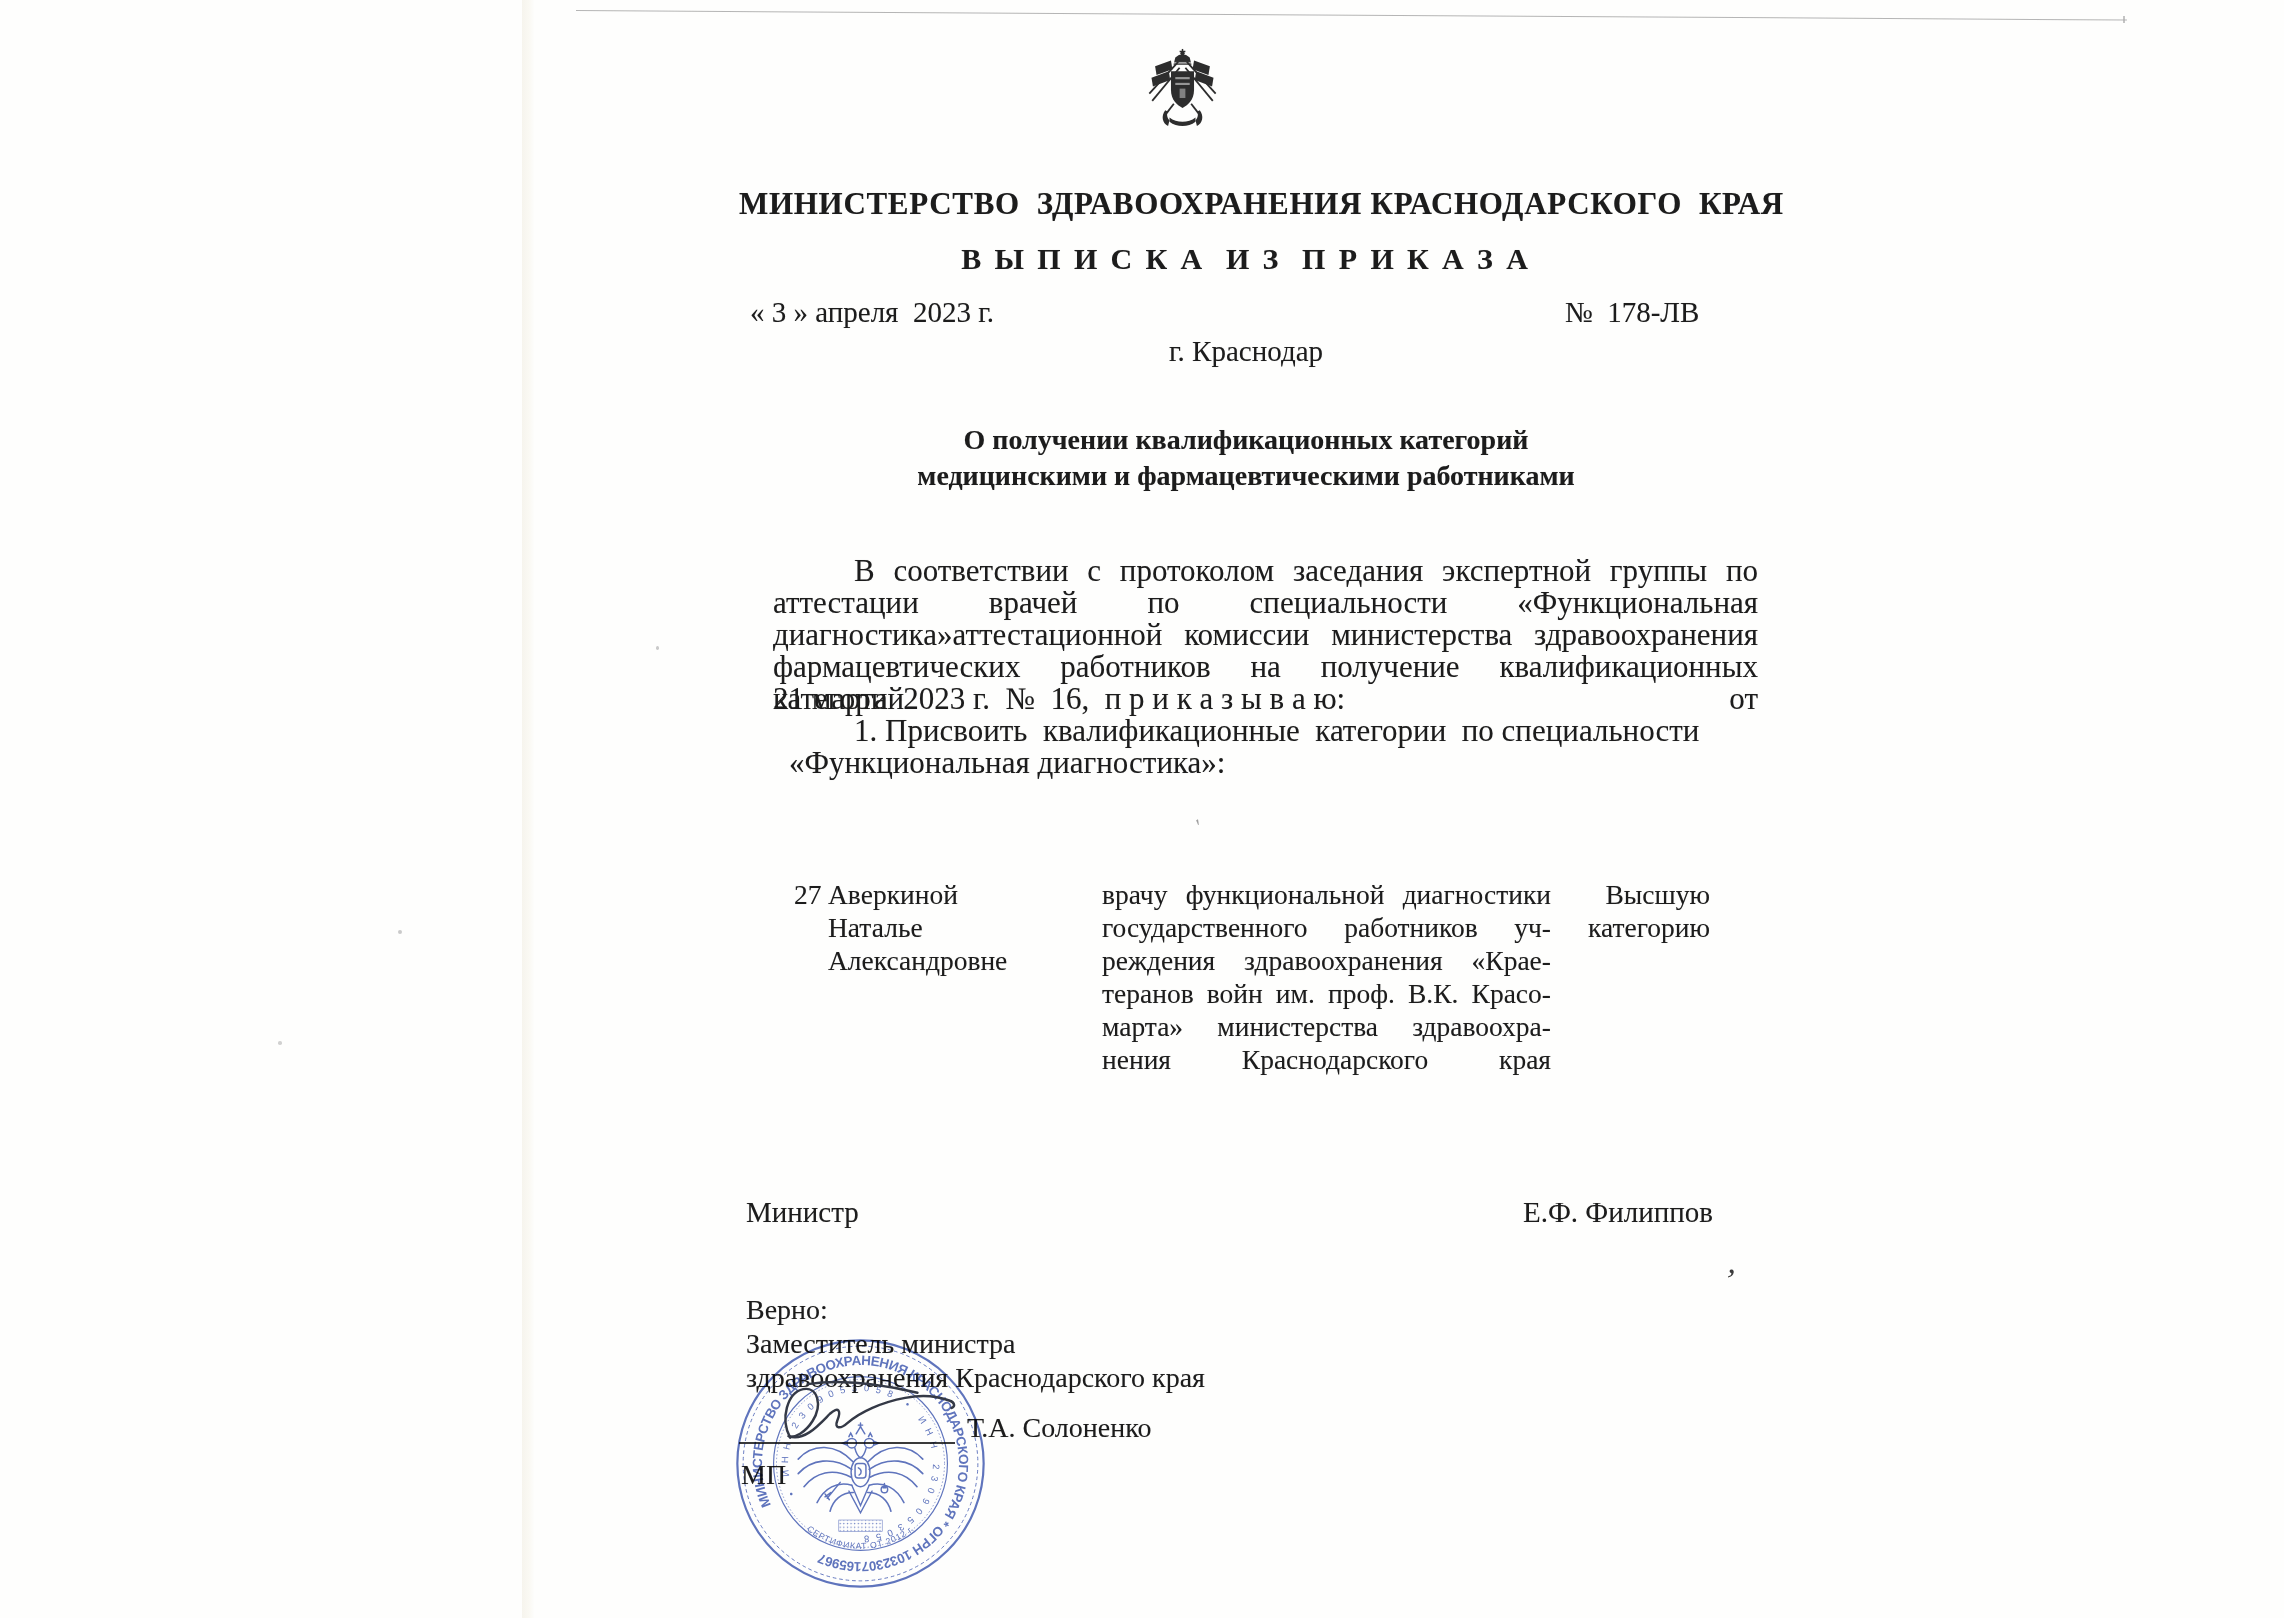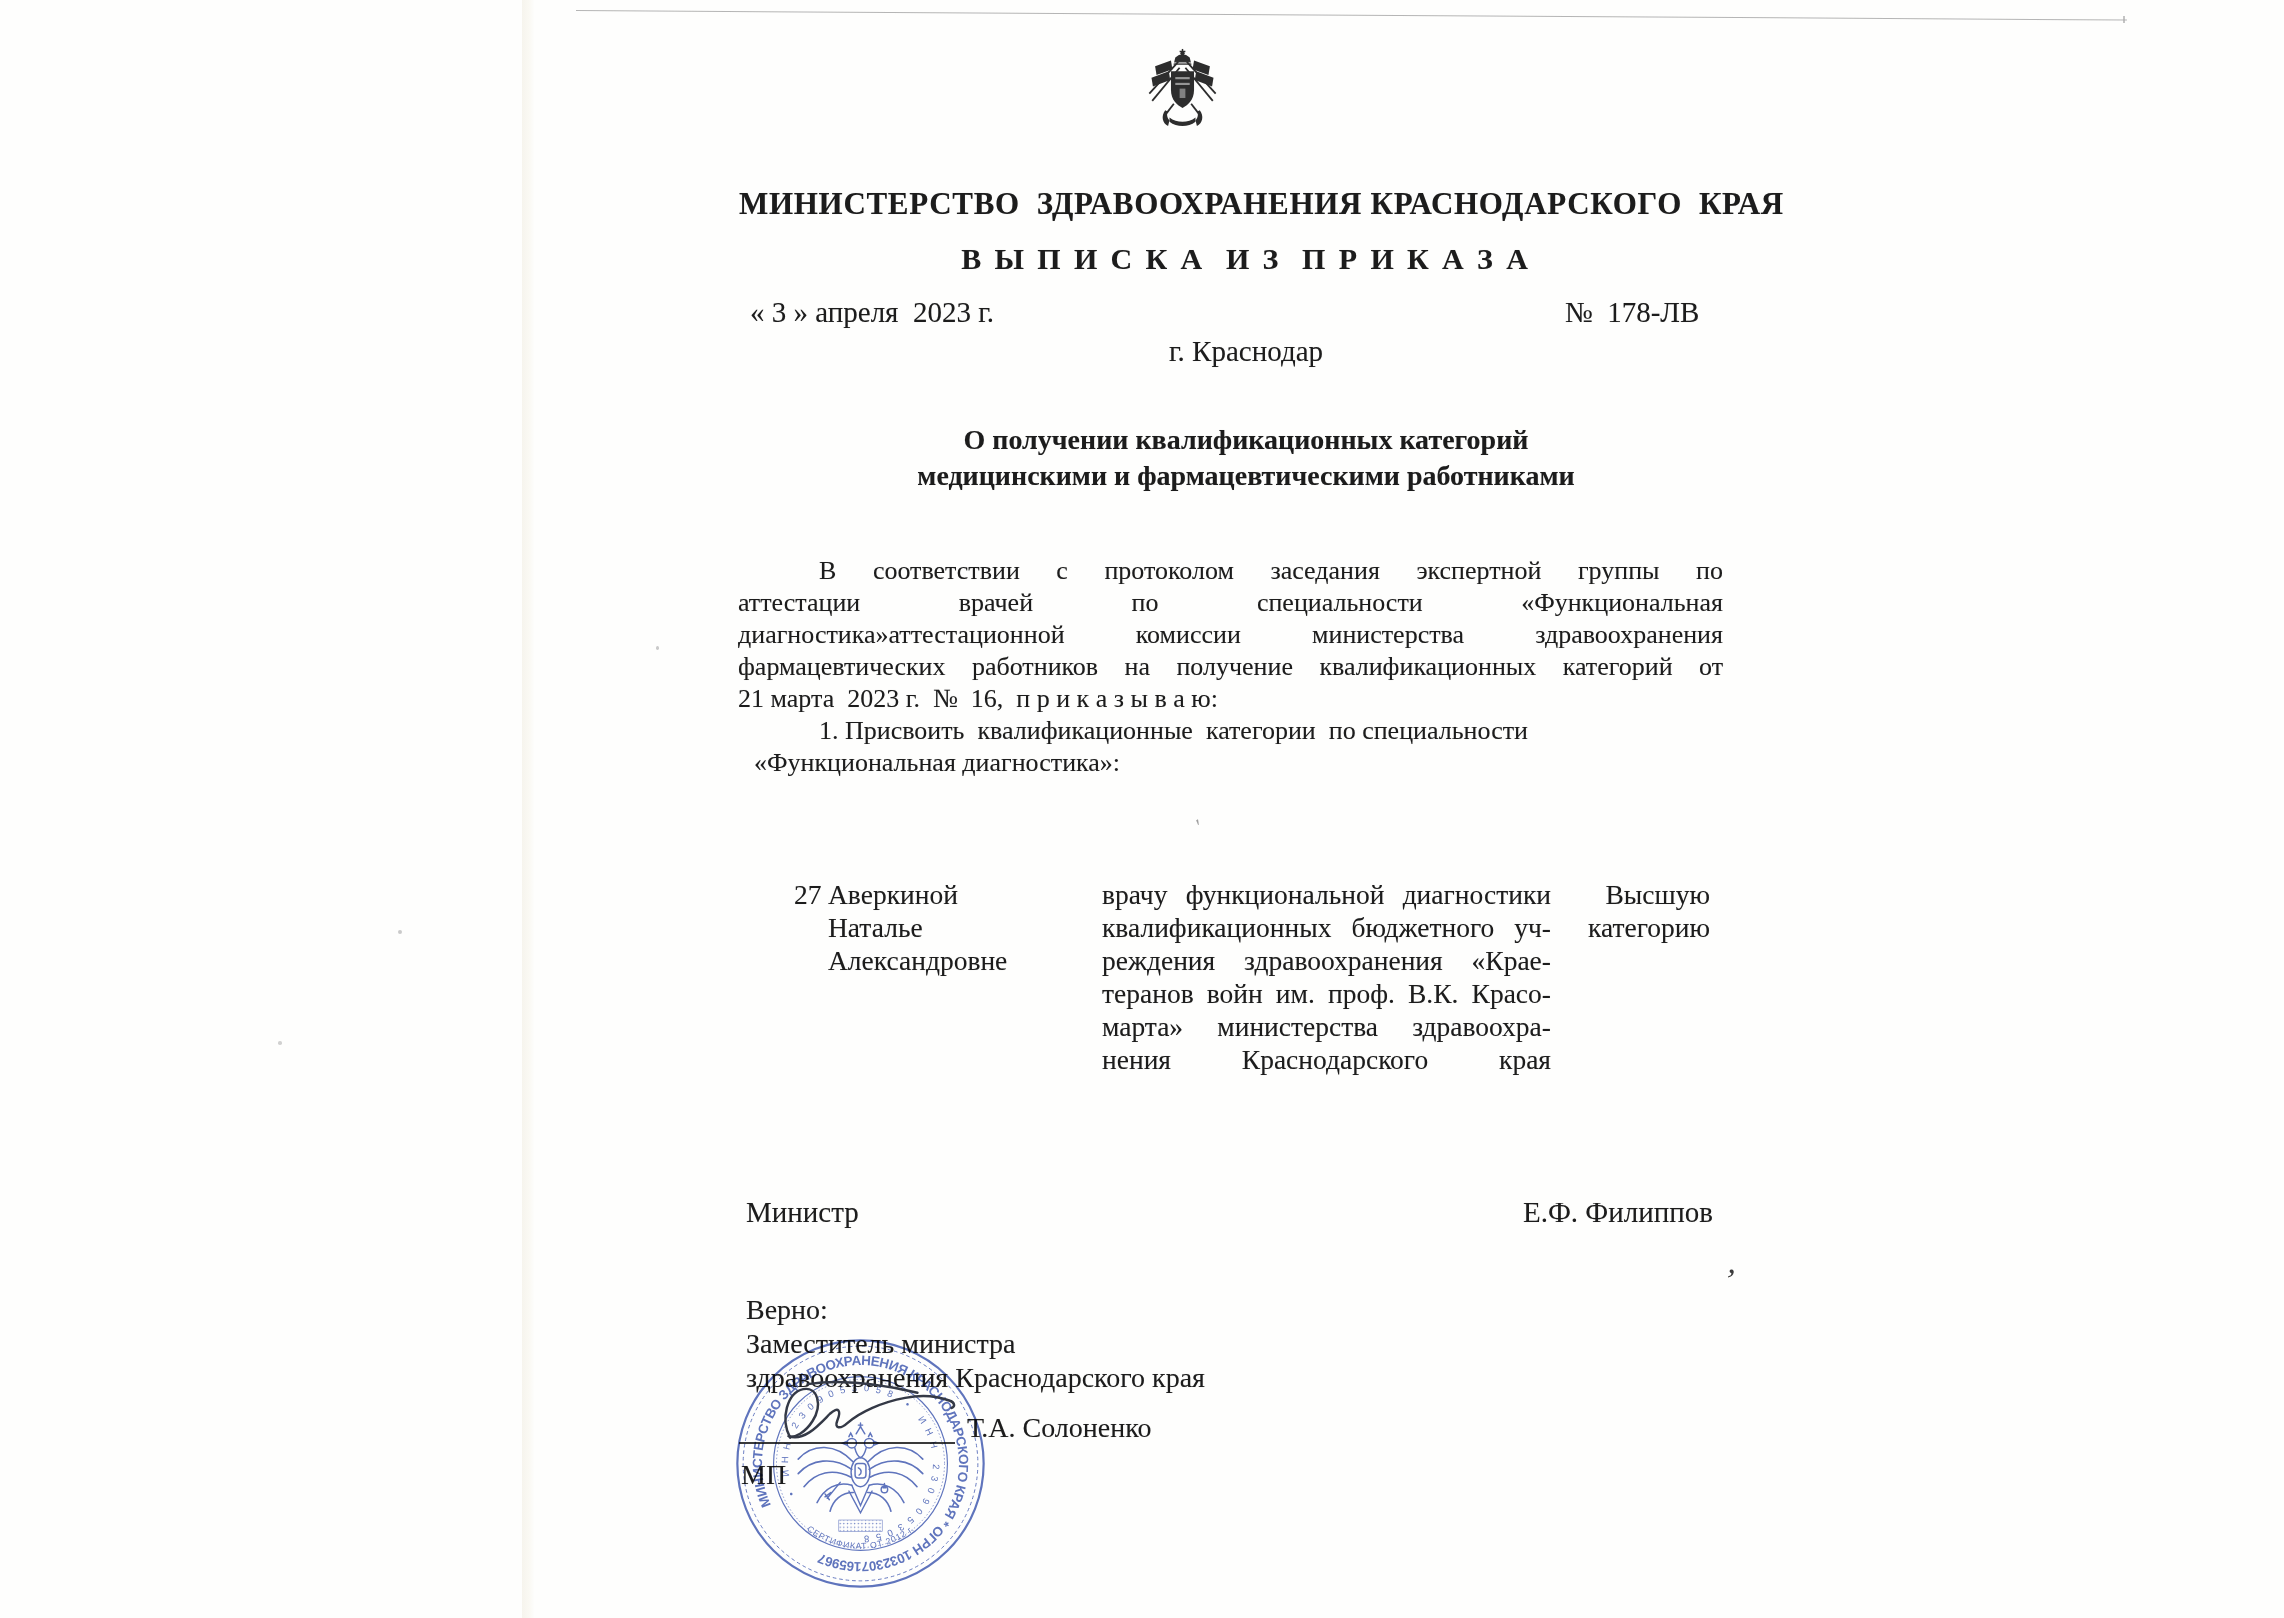--- a/index.html
+++ b/index.html
@@ -31,21 +31,21 @@
   .dateline{left:750px;top:296px;width:1004px;height:36px;font-size:29px;}
   .date-left{position:absolute;left:0;top:0;white-space:pre;}
   .doc-number{position:absolute;left:815px;top:0;white-space:pre;}
   .city{left:739px;top:335px;width:1014px;text-align:center;font-size:29px;}
 
   
   .subject{left:739px;top:422px;width:1014px;text-align:center;font-weight:bold;
     font-size:28px;line-height:36px;text-shadow:0 0 0.7px rgba(20,20,20,.3);}
 
   
-  .para{left:738px;top:555px;width:985px;font-size:26px;}
+  .para{left:773px;top:555px;width:985px;font-size:31px;}
   .para .ln{height:32px;line-height:32px;}
   .jt{text-align:justify;text-align-last:justify;}
   .ind{text-indent:81px;}
   .pre{white-space:pre;}
   .ind2{text-indent:16px;}
 
   
   .assign{left:746px;top:878px;width:985px;font-size:27.5px;line-height:33px;}
   .col-num{position:absolute;left:0;top:0;width:58px;margin-left:48px;}
   .col-name{position:absolute;left:82px;top:0;width:217px;}
@@ -134,21 +134,21 @@
 
   <div class="abs assign">
     <div class="col-num txt">27</div>
     <div class="col-name">
       <div class="txt">Аверкиной</div>
       <div class="txt">Наталье</div>
       <div class="txt">Александровне</div>
     </div>
     <div class="col-pos">
       <div class="ln jt txt">врачу функциональной диагностики</div>
-      <div class="ln jt txt">квалификационных бюджетного уч-</div>
+      <div class="ln jt txt">государственного работников уч-</div>
       <div class="ln jt txt">реждения здравоохранения «Крае-</div>
       <div class="ln jt txt">теранов войн им. проф. В.К. Красо-</div>
       <div class="ln jt txt">марта» министерства здравоохра-</div>
       <div class="ln jt txt">нения Краснодарского края</div>
     </div>
     <div class="col-cat">
       <div class="txt">Высшую</div>
       <div class="txt">категорию</div>
     </div>
   </div>

